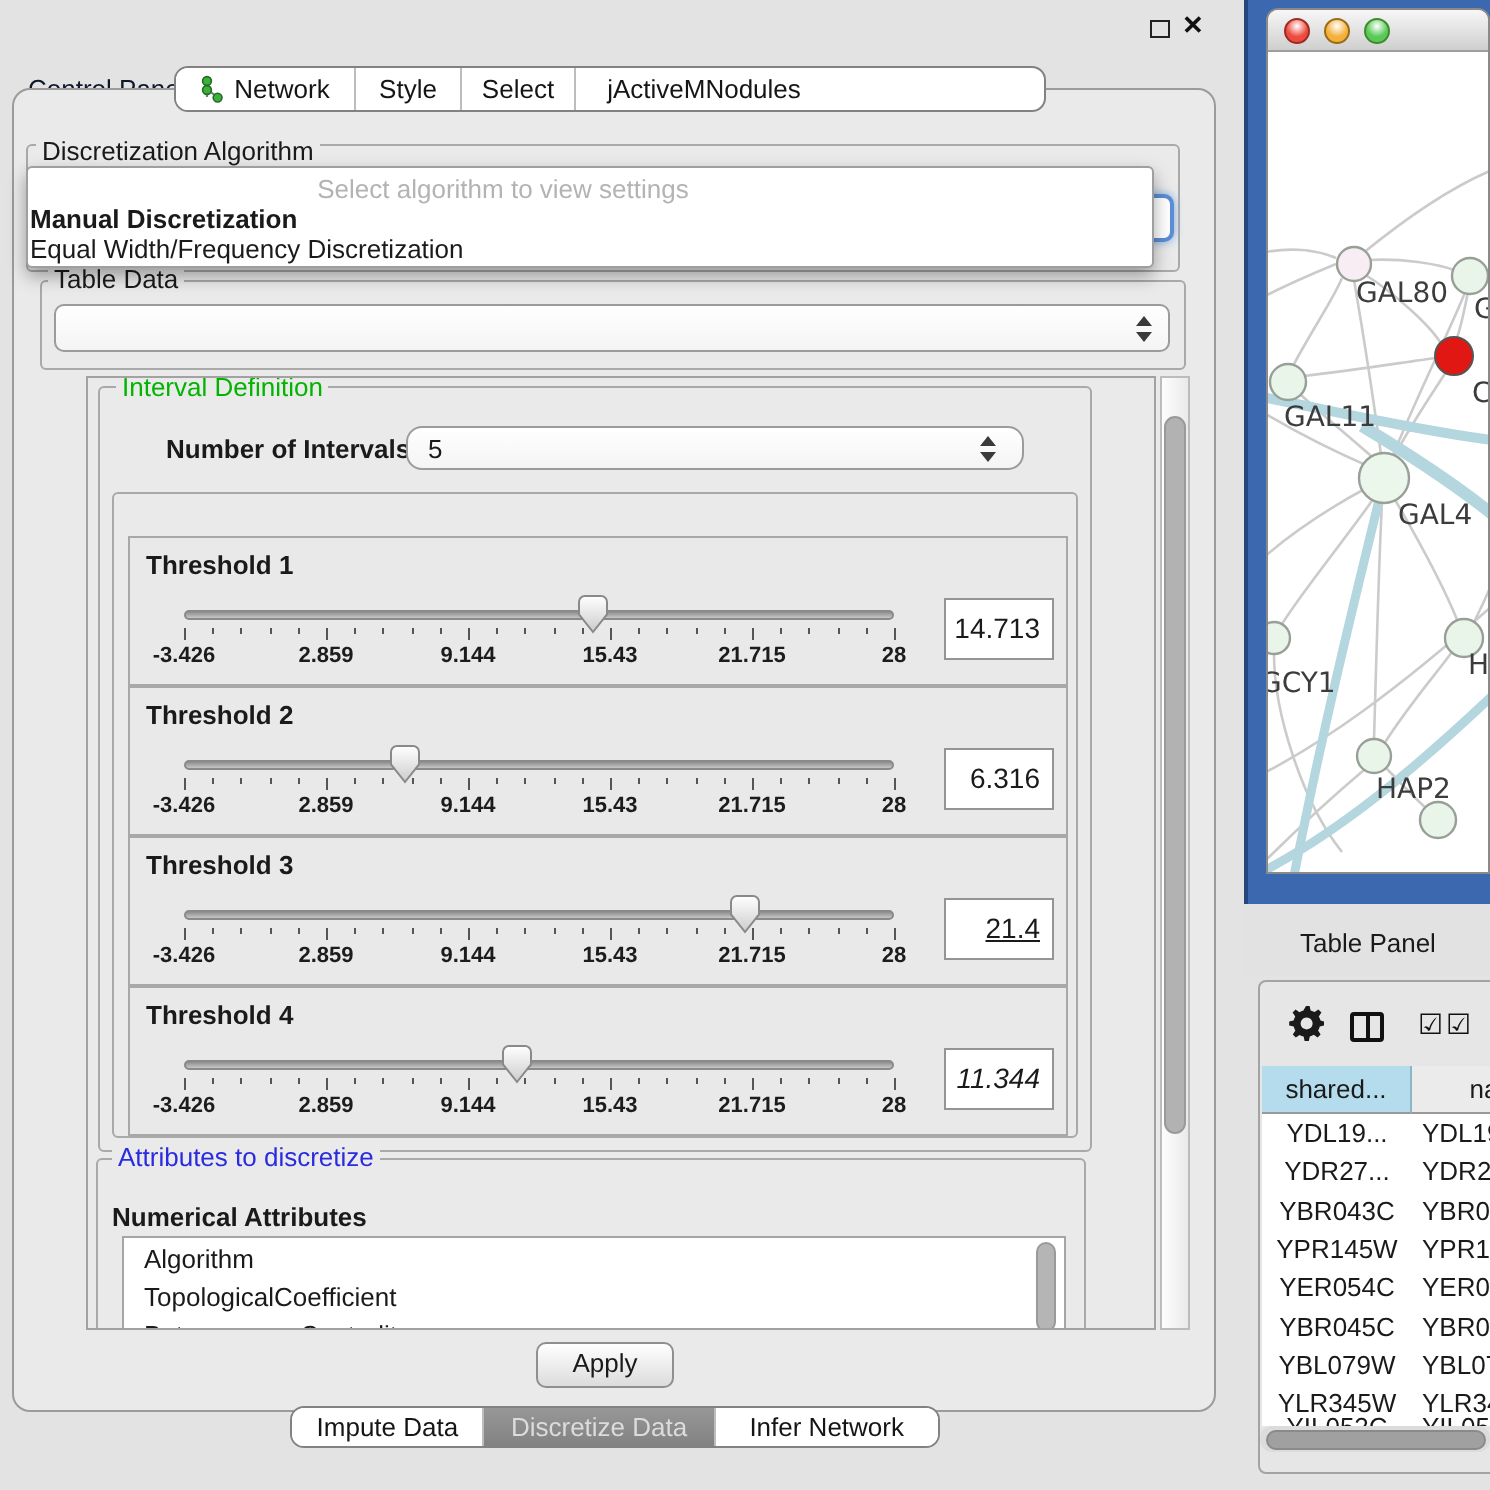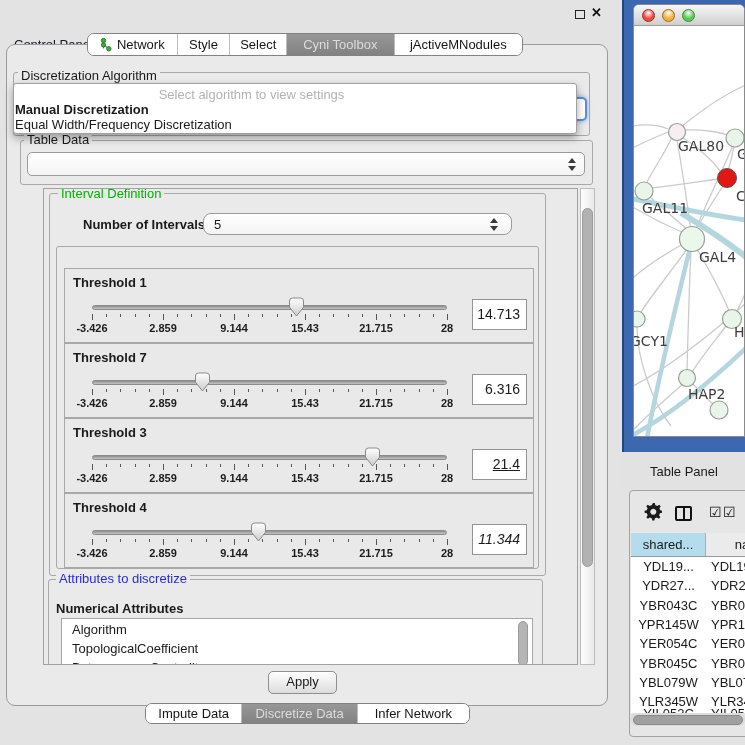--- a/index.html
+++ b/index.html
@@ -47,23 +47,20 @@
         <circle cx="3.5" cy="8" r="2.2" fill="#3fae3f" stroke="#1f6f1f" stroke-width="0.8"></circle>
         <circle cx="8.8" cy="11.8" r="2.2" fill="#3fae3f" stroke="#1f6f1f" stroke-width="0.8"></circle>
       </svg>
       <span>Network</span>
     </div>
     <div class="tab" style="width:53px">
       <span>Style</span>
     </div>
     <div class="tab" style="width:57px">
       <span>Select</span>
-    </div>
-    <div class="tab sel" style="width:108px">
-      <span>Cyni Toolbox</span>
     </div>
     <div class="tab" style="width:128px">
       <span>jActiveMNodules</span>
     </div>
   </div>
 
 <div class="abs group" style="left:13px;top:72px;width:577px;height:64px;"></div>
 <div class="abs gtitle" style="left:18px;top:69px;">Discretization Algorithm</div>
 <div class="abs" style="left:20px;top:97px;width:567px;height:24px;border-radius:5px;background:#fff;border:2px solid #5b8ed6;box-shadow:0 0 5px #7aa7e0;"></div>
 
@@ -129,21 +126,21 @@
               <linearGradient id="tg0" x1="0" y1="0" x2="0" y2="1">
                 <stop offset="0" stop-color="#ffffff"></stop>
                 <stop offset="1" stop-color="#cccccc"></stop>
               </linearGradient>
             </defs>
             <path d="M4.5,1 h8 a3,3 0 0 1 3,3 v6.2 L8.5,19 L1.5,10.2 V4 a3,3 0 0 1 3,-3 z" fill="url(#tg0)" stroke="#898989"></path>
           </svg></div>
         <div class="valbox" style="left:407px;top:30px;width:55px;height:31px;line-height:29px;">14.713</div>
       </div>
       <div class="thr-panel" style="left:20px;top:154px;width:470px;height:75px;">
-        <div class="thr-title">Threshold 7</div>
+        <div class="thr-title">Threshold 2</div>
         <div class="track" style="left:27px;top:36px;width:355px;"></div>
         <div class="tick" style="left:27px;top:45px;height:6px;"></div>
         <div class="ticklabel" style="left:2px;top:53px;">-3.426</div>
         <div class="tick" style="left:41.2px;top:45px;height:3px;"></div>
         <div class="tick" style="left:55.4px;top:45px;height:3px;"></div>
         <div class="tick" style="left:69.6px;top:45px;height:3px;"></div>
         <div class="tick" style="left:83.8px;top:45px;height:3px;"></div>
         <div class="tick" style="left:98px;top:45px;height:6px;"></div>
         <div class="ticklabel" style="left:73px;top:53px;">2.859</div>
         <div class="tick" style="left:112.2px;top:45px;height:3px;"></div>

